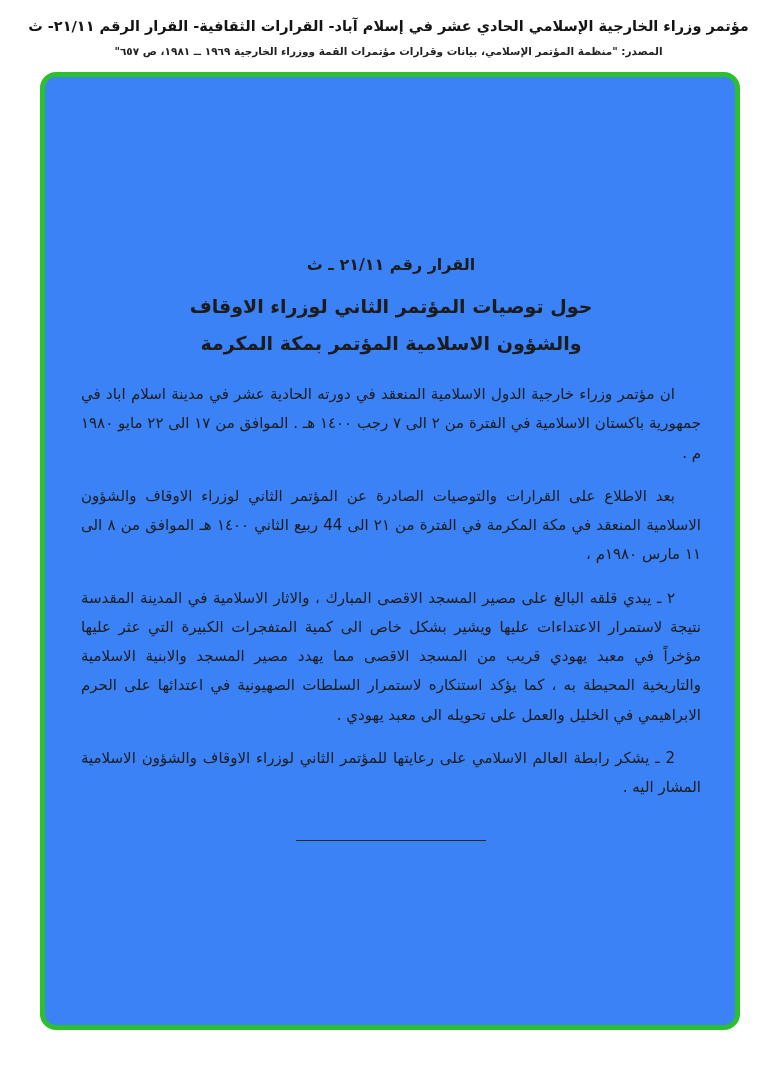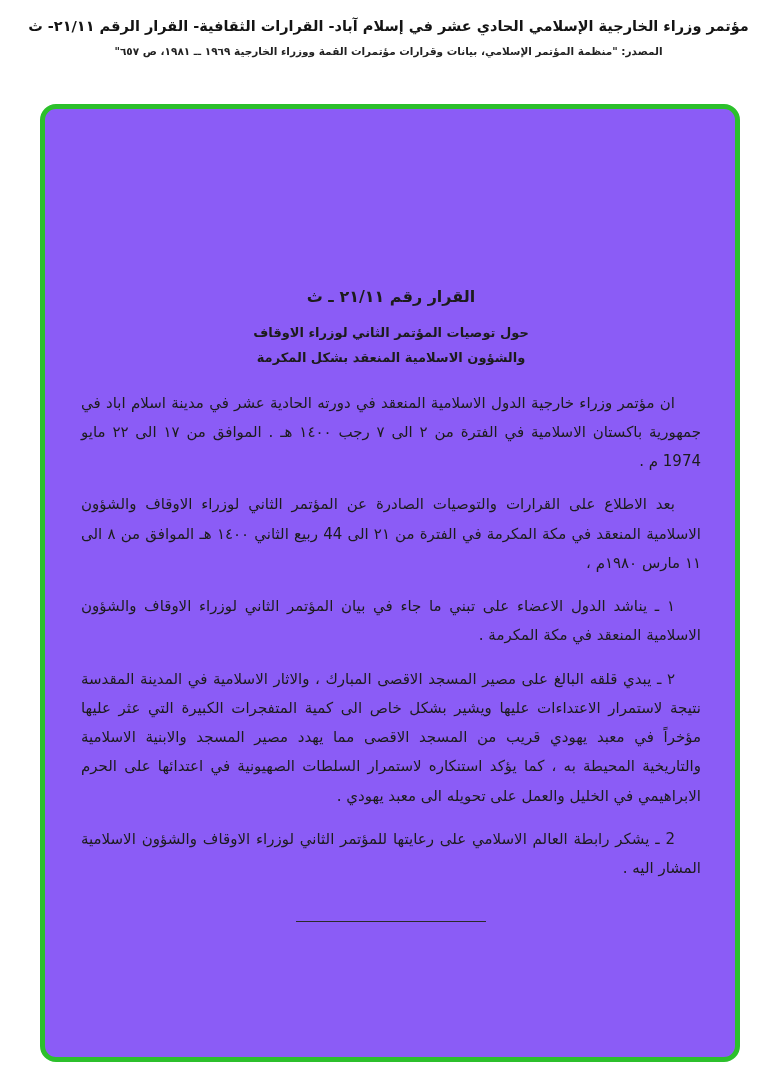--- a/index.html
+++ b/index.html
@@ -33,43 +33,43 @@
   }
   .page-header .h-line2 {
     margin-top: 7px;
     font-size: 10.5px;
     font-weight: bold;
     color: #222222;
   }
   
   .doc-frame {
     position: absolute;
-    top: 104px;
+    top: 72px;
     left: 40px;
     width: 700px;
     height: 958px;
     border: 5px solid #2cc02c;
     border-radius: 16px;
-    background: #8b5cf6;
+    background: #3b82f6;
     box-sizing: border-box;
   }
   .doc-content {
     position: relative;
     padding: 178px 34px 0 36px;
     color: #1c1c1c;
   }
   .res-number {
     text-align: center;
     font-size: 16px;
     font-weight: 600;
     margin-bottom: 14px;
   }
   .res-title {
     text-align: center;
-    font-size: 13px;
+    font-size: 19px;
     font-weight: bold;
     line-height: 1.95;
     margin-bottom: 18px;
   }
   .res-title .t-line { display: block; }
   .paragraphs {
     font-size: 15px;
     line-height: 1.95;
     text-align: justify;
   }
@@ -94,27 +94,26 @@
     <div class="h-line2">المصدر: "منظمة المؤتمر الإسلامي، بيانات وقرارات مؤتمرات القمة ووزراء الخارجية ١٩٦٩ ــ ١٩٨١، ص ٦٥٧"</div>
   </div>
 
   <div class="doc-frame">
     <div class="doc-content">
 
       <div class="res-number">القرار رقم ٢١/١١ ـ ث</div>
 
       <div class="res-title">
         <span class="t-line">حول توصيات المؤتمر الثاني لوزراء الاوقاف</span>
-        <span class="t-line">والشؤون الاسلامية المنعقد بشكل المكرمة</span>
+        <span class="t-line">والشؤون الاسلامية المؤتمر بمكة المكرمة</span>
       </div>
 
       <div class="paragraphs">
-        <p>ان مؤتمر وزراء خارجية الدول الاسلامية المنعقد في دورته الحادية عشر في مدينة اسلام اباد في جمهورية باكستان الاسلامية في الفترة من ٢ الى ٧ رجب ١٤٠٠ هـ . الموافق من ١٧ الى ٢٢ مايو 1974 م .</p>
+        <p>ان مؤتمر وزراء خارجية الدول الاسلامية المنعقد في دورته الحادية عشر في مدينة اسلام اباد في جمهورية باكستان الاسلامية في الفترة من ٢ الى ٧ رجب ١٤٠٠ هـ . الموافق من ١٧ الى ٢٢ مايو ١٩٨٠ م .</p>
         <p>بعد الاطلاع على القرارات والتوصيات الصادرة عن المؤتمر الثاني لوزراء الاوقاف والشؤون الاسلامية المنعقد في مكة المكرمة في الفترة من ٢١ الى 44 ربيع الثاني ١٤٠٠ هـ الموافق من ٨ الى ١١ مارس ١٩٨٠م ،</p>
-        <p>١ ـ يناشد الدول الاعضاء على تبني ما جاء في بيان المؤتمر الثاني لوزراء الاوقاف والشؤون الاسلامية المنعقد في مكة المكرمة .</p>
         <p>٢ ـ يبدي قلقه البالغ على مصير المسجد الاقصى المبارك ، والاثار الاسلامية في المدينة المقدسة نتيجة لاستمرار الاعتداءات عليها ويشير بشكل خاص الى كمية المتفجرات الكبيرة التي عثر عليها مؤخراً في معبد يهودي قريب من المسجد الاقصى مما يهدد مصير المسجد والابنية الاسلامية والتاريخية المحيطة به ، كما يؤكد استنكاره لاستمرار السلطات الصهيونية في اعتدائها على الحرم الابراهيمي في الخليل والعمل على تحويله الى معبد يهودي .</p>
         <p>2 ـ يشكر رابطة العالم الاسلامي على رعايتها للمؤتمر الثاني لوزراء الاوقاف والشؤون الاسلامية المشار اليه .</p>
       </div>
 
       <hr class="end-rule">
 
     </div>
   </div>
 
 </div>

